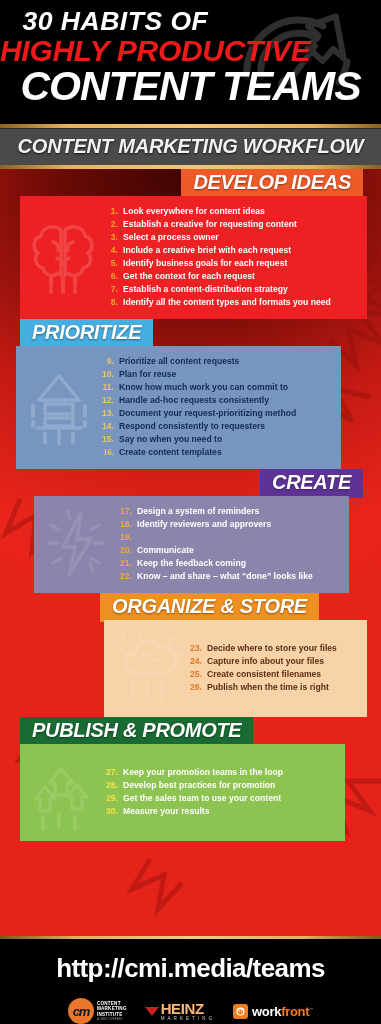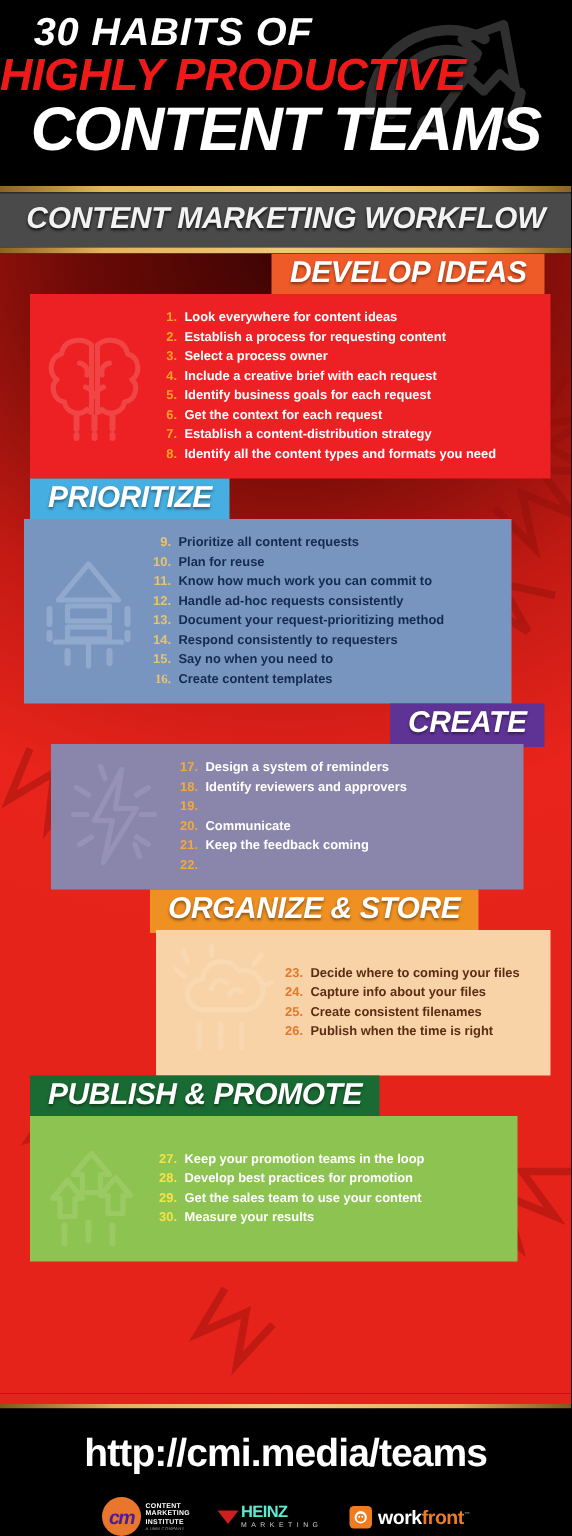--- a/index.html
+++ b/index.html
@@ -95,30 +95,30 @@
   .url {
     text-align:center; color:#fff; font-size:26px; font-weight:bold;
     letter-spacing:-.6px; padding-top:14px;
   }
   .logos { display:flex; align-items:center; justify-content:center; gap:18px; padding-top:14px; }
   .logo { display:flex; align-items:center; }
 
   .cmi-circle {
     width:26px; height:26px; border-radius:50%; background:#e8762c;
     display:flex; align-items:center; justify-content:center;
-    font-size:13px; font-weight:bold; font-style:italic; color:#4c1d95;
+    font-size:13px; font-weight:bold; font-style:italic; color:#0f172a;
     letter-spacing:-1px;
   }
   .cmi-words { margin-left:3px; line-height:1.12; }
   .cmi-words div { font-size:4.6px; font-weight:bold; color:#fff; letter-spacing:.2px; }
   .cmi-words .tag { font-size:2.8px; color:#999; font-weight:normal; margin-top:1px; }
 
   .heinz-funnel { width:0;height:0;border-left:7px solid transparent;border-right:7px solid transparent;border-top:9px solid #cf1f1f; margin-right:2px;}
   .heinz-txt { line-height:1; }
-  .heinz-txt .h1 { font-size:11px; font-weight:bold; color:#5eead4; letter-spacing:-.4px; }
+  .heinz-txt .h1 { font-size:15px; font-weight:bold; color:#fdba74; letter-spacing:-.4px; }
   .heinz-txt .h2 { font-size:4.6px; color:#cfcfcf; letter-spacing:3px; text-align:center; margin-top:1px; }
 
   .wf-badge {
     width:15px;height:15px;background:#f07c22;border-radius:3px;
     display:flex;align-items:center;justify-content:center;margin-right:4px;
   }
   .wf-txt { font-size:13px; font-weight:bold; letter-spacing:-.3px; }
   .wf-txt .w1 { color:#fff; } .wf-txt .w2 { color:#f07c22; }
   .wf-tm { font-size:4px; color:#888; vertical-align:super; }
 </style>
@@ -179,21 +179,21 @@
                 <path d="M24 60 v8 M24 72 v2 M36 60 v8 M36 72 v2 M48 60 v8 M48 72 v2" stroke-width="4"></path>
                 </svg>
               </div>
               <ol class="items">
                 <li style="color: rgb(255, 255, 255);">
                   <span class="num" style="color: rgb(247, 163, 37);">1.</span>
                   <span class="txt">Look everywhere for content ideas</span>
                 </li>
                 <li style="color: rgb(255, 255, 255);">
                   <span class="num" style="color: rgb(247, 163, 37);">2.</span>
-                  <span class="txt">Establish a process for requesting content</span>
+                  <span class="txt">Establish a creative for requesting content</span>
                 </li>
                 <li style="color: rgb(255, 255, 255);">
                   <span class="num" style="color: rgb(247, 163, 37);">3.</span>
                   <span class="txt">Select a process owner</span>
                 </li>
                 <li style="color: rgb(255, 255, 255);">
                   <span class="num" style="color: rgb(247, 163, 37);">4.</span>
                   <span class="txt">Include a creative brief with each request</span>
                 </li>
                 <li style="color: rgb(255, 255, 255);">
@@ -298,20 +298,21 @@
                 <li style="color: rgb(255, 255, 255);">
                   <span class="num" style="color: rgb(240, 169, 62);">20.</span>
                   <span class="txt">Communicate</span>
                 </li>
                 <li style="color: rgb(255, 255, 255);">
                   <span class="num" style="color: rgb(240, 169, 62);">21.</span>
                   <span class="txt">Keep the feedback coming</span>
                 </li>
                 <li style="color: rgb(255, 255, 255);">
                   <span class="num" style="color: rgb(240, 169, 62);">22.</span>
+                  <span class="txt">Know – and share – what “done” looks like</span>
                 </li>
               </ol>
             </div>
           </div>
         </div>
         <div class="section">
           <div class="head-row left" style="padding-left: 100px;">
             <div class="sec-head" style="background: rgb(239, 144, 34);">ORGANIZE &amp; STORE</div>
           </div>
           <div class="panel" style="background: rgb(247, 211, 167); margin-left: 104px; margin-right: 14px; margin-top: -2px;">
@@ -320,21 +321,21 @@
                 <svg viewBox="0 0 72 78" width="72" height="78" fill="none" stroke="#fbe6cd" stroke-width="3.4" stroke-linecap="round" stroke-linejoin="round">
                   <path d="M24 44 a10 10 0 0 1 0-20 a13 13 0 0 1 24-6 a11 11 0 0 1 6 26 z"></path>
                 <path d="M30 30 a6 6 0 0 1 10-4 M42 34 a5 5 0 0 1 8-2"></path>
                 <path d="M12 22 l-6-5 M14 12 l-3-7 M30 8 l0-6 M58 14 l5-6 M64 28 l7-2"></path>
                 <path d="M22 54 v8 M22 66 v3 M36 54 v8 M36 66 v3 M50 54 v8 M50 66 v3" stroke-width="4"></path>
                 </svg>
               </div>
               <ol class="items">
                 <li style="color: rgb(91, 45, 21);">
                   <span class="num" style="color: rgb(226, 120, 42);">23.</span>
-                  <span class="txt">Decide where to coming your files</span>
+                  <span class="txt">Decide where to store your files</span>
                 </li>
                 <li style="color: rgb(91, 45, 21);">
                   <span class="num" style="color: rgb(226, 120, 42);">24.</span>
                   <span class="txt">Capture info about your files</span>
                 </li>
                 <li style="color: rgb(91, 45, 21);">
                   <span class="num" style="color: rgb(226, 120, 42);">25.</span>
                   <span class="txt">Create consistent filenames</span>
                 </li>
                 <li style="color: rgb(91, 45, 21);">

